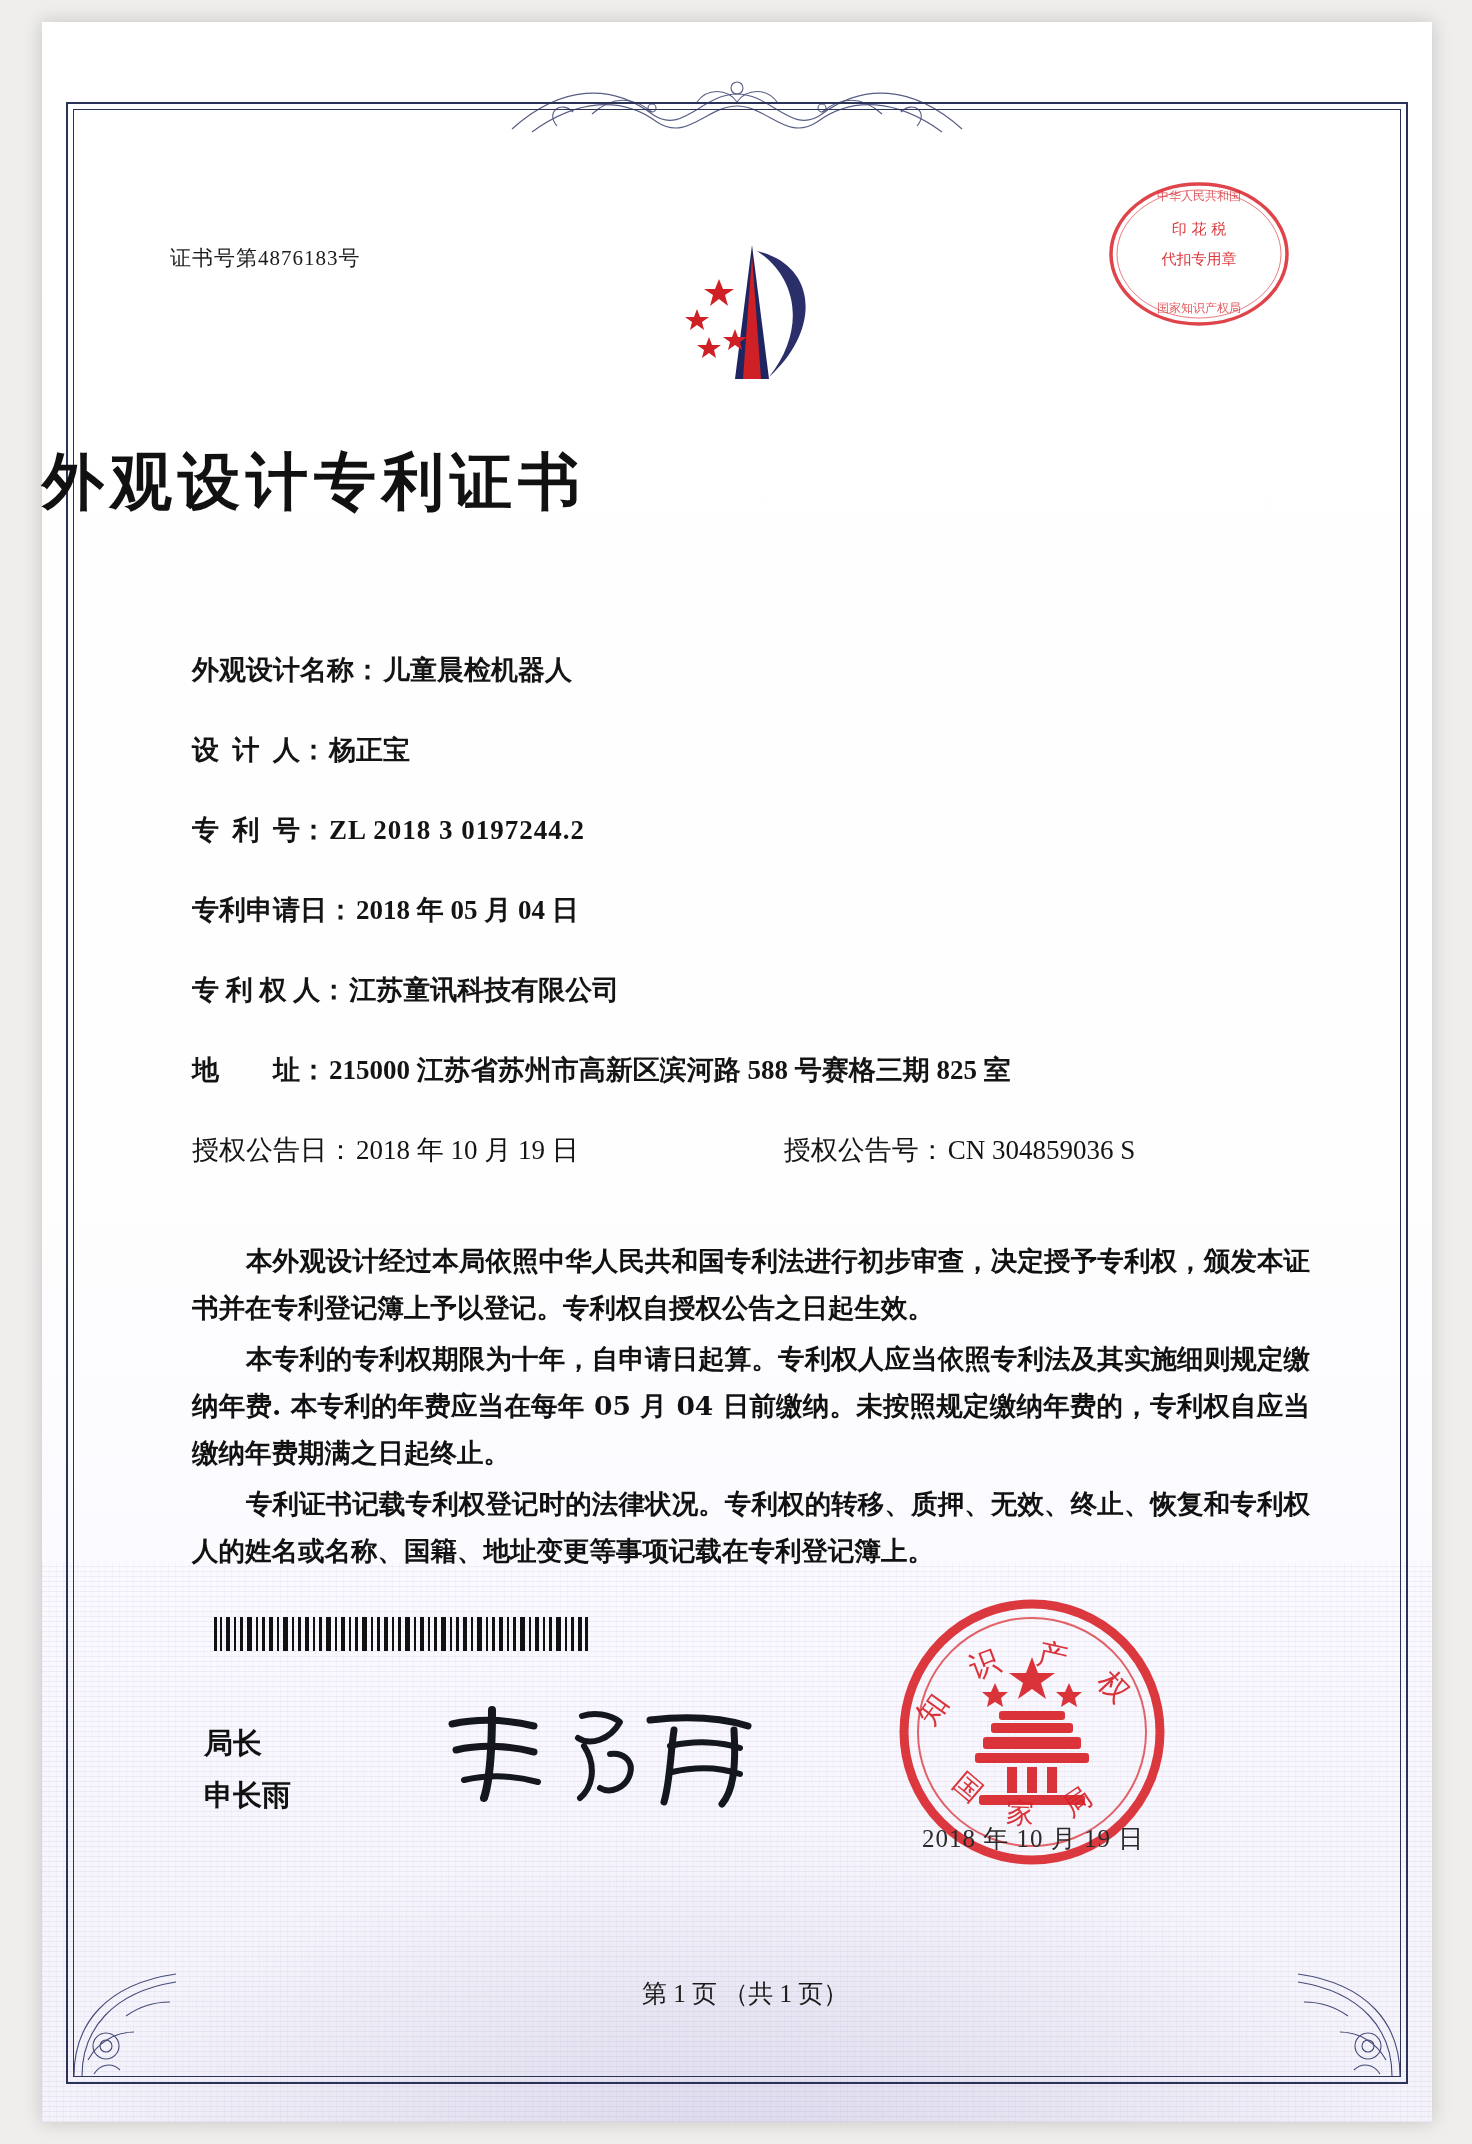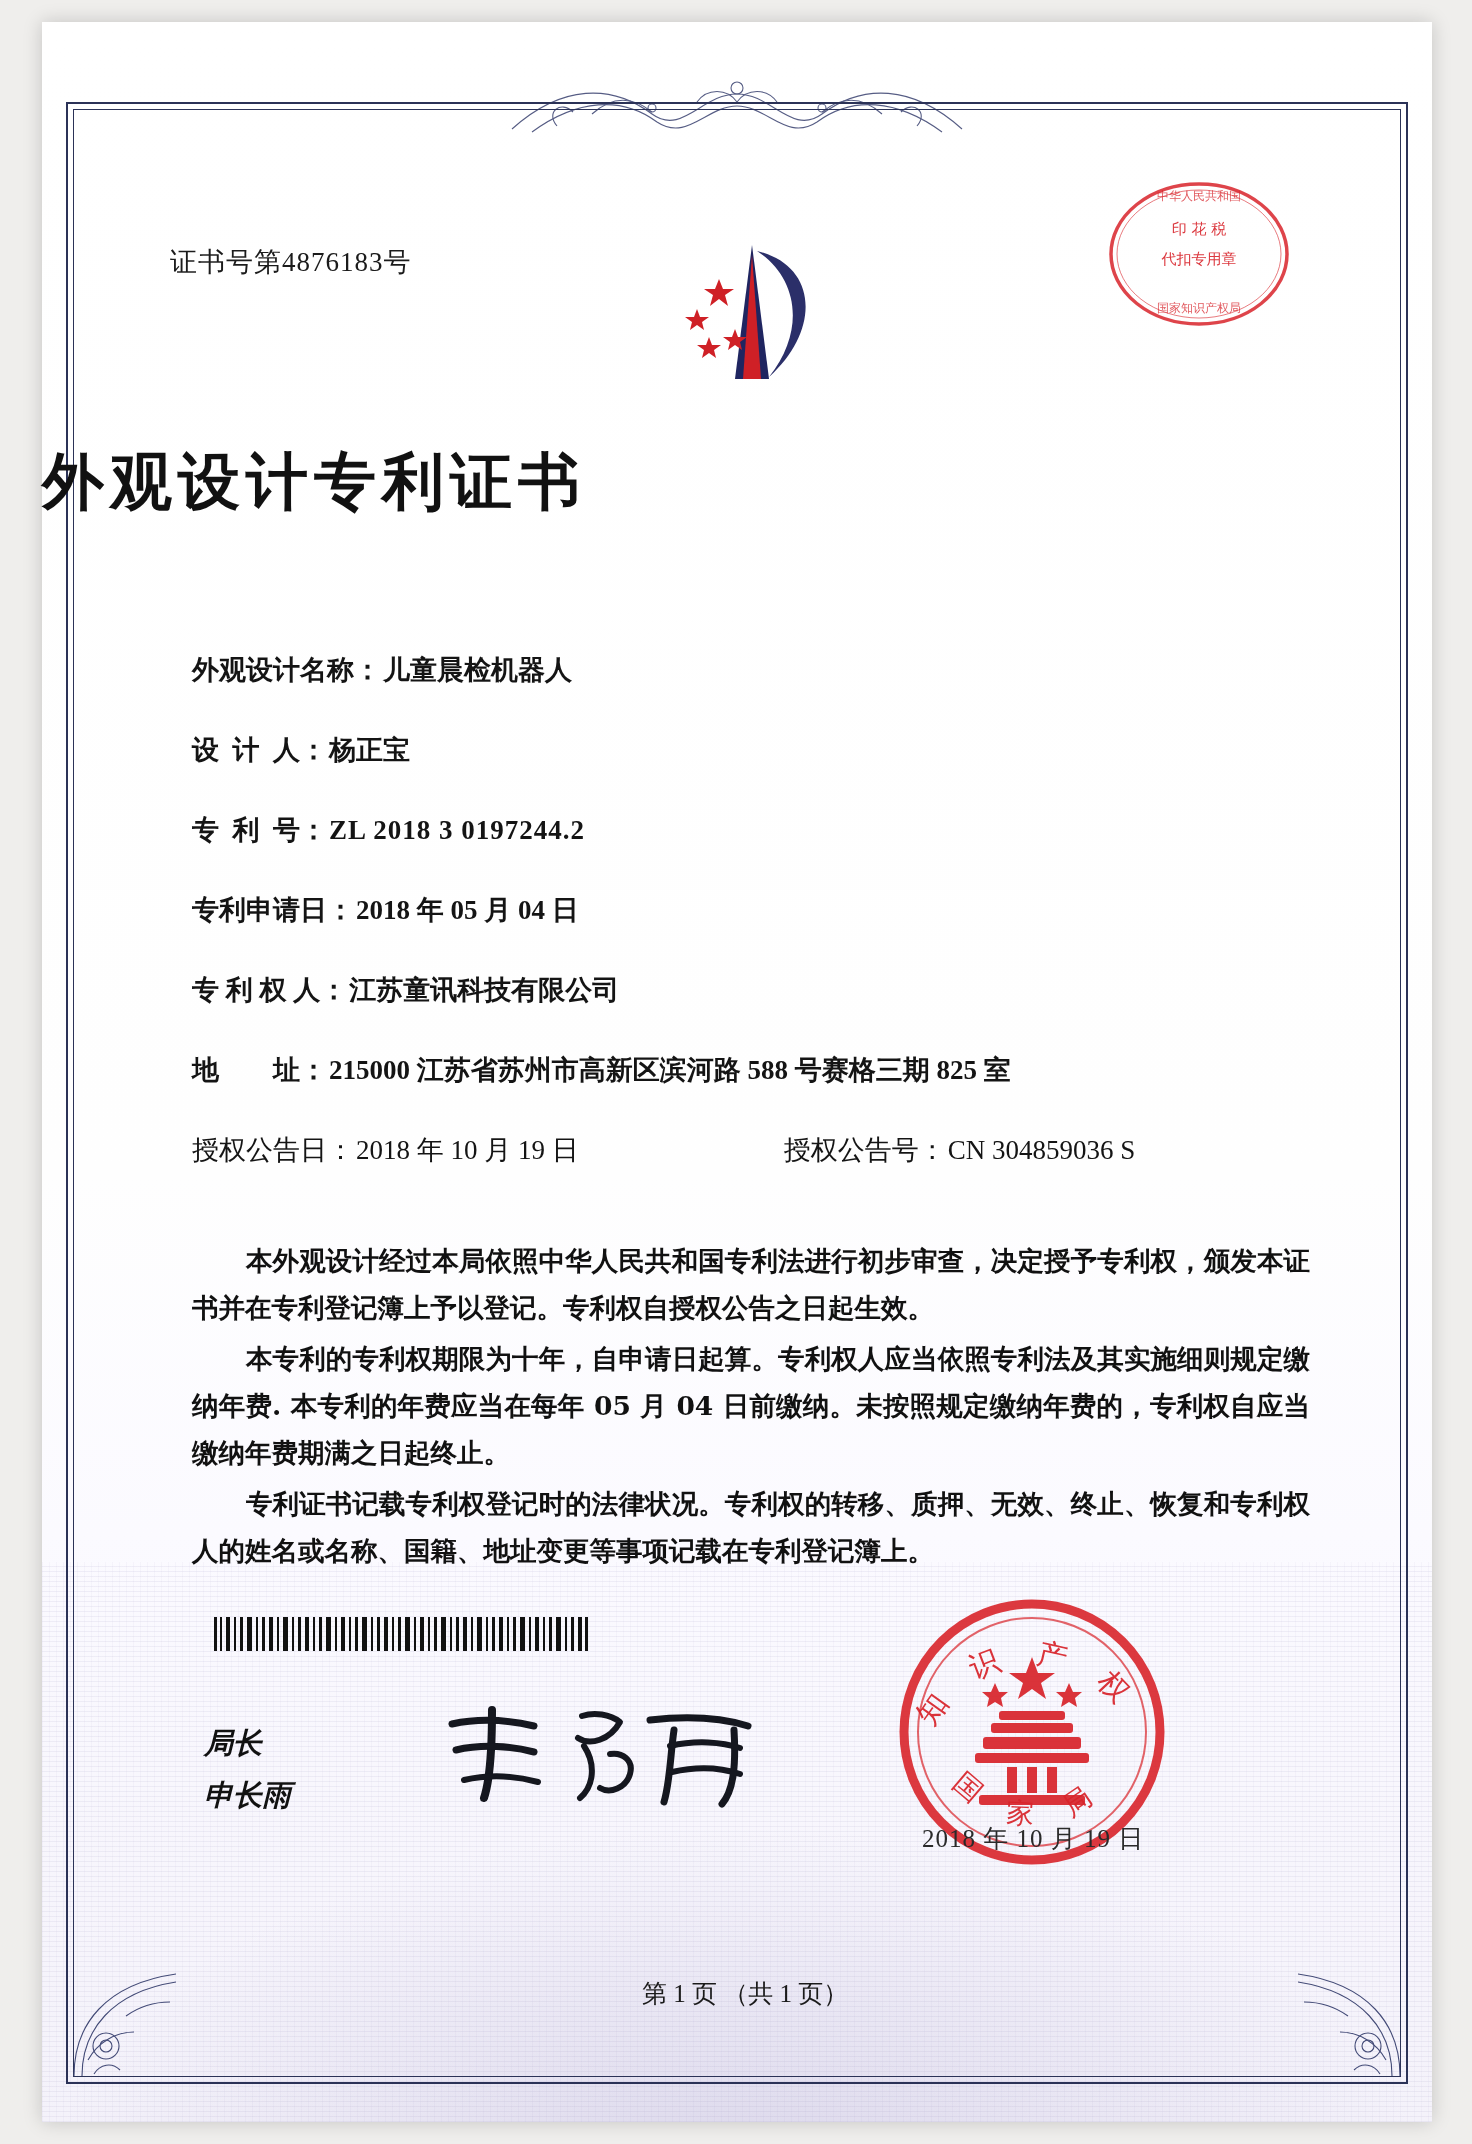--- a/index.html
+++ b/index.html
@@ -46,21 +46,21 @@
     position:absolute;left:50%;top:52px;transform:translateX(-50%);
     width:470px;height:70px;opacity:.95;
   }
   .corner{position:absolute;width:120px;height:120px;opacity:.95;}
   .corner.bl{left:24px;bottom:38px;}
   .corner.br{right:24px;bottom:38px;transform:scaleX(-1);}
 
   
   .cert-no{
     position:absolute;left:128px;top:222px;
-    font-size:27px;letter-spacing:1px;color:#1b1b1b;
+    font-size:21px;letter-spacing:1px;color:#1b1b1b;
     font-family:"Liberation Serif","DejaVu Serif",serif;
   }
   
   .logo{position:absolute;left:615px;top:215px;width:190px;height:150px;}
   
   .stamp-top{
     position:absolute;right:128px;top:150px;width:210px;height:165px;
   }
   
   .title{
@@ -89,21 +89,21 @@
 
   
   .barcode{position:absolute;left:172px;top:1595px;width:375px;height:34px;}
   
   .seal-big{position:absolute;left:845px;top:1565px;width:290px;height:290px;}
   .seal-date{
     position:absolute;left:880px;top:1800px;font-size:25px;color:#2a2a2a;
     letter-spacing:1px;
   }
   
-  .director{position:absolute;left:162px;top:1695px;font-size:29px;line-height:52px;color:#111;font-weight:bold;font-style:italic;}
+  .director{position:absolute;left:162px;top:1695px;font-size:29px;line-height:52px;color:#111;font-weight:bold;}
   .signature{
     position:absolute;left:392px;top:1672px;width:330px;height:120px;
   }
   
   .footer{
     position:absolute;left:16px;right:0;top:1955px;text-align:center;
     font-size:25px;color:#1a1a1a;
   }
 </style>
 </head>

